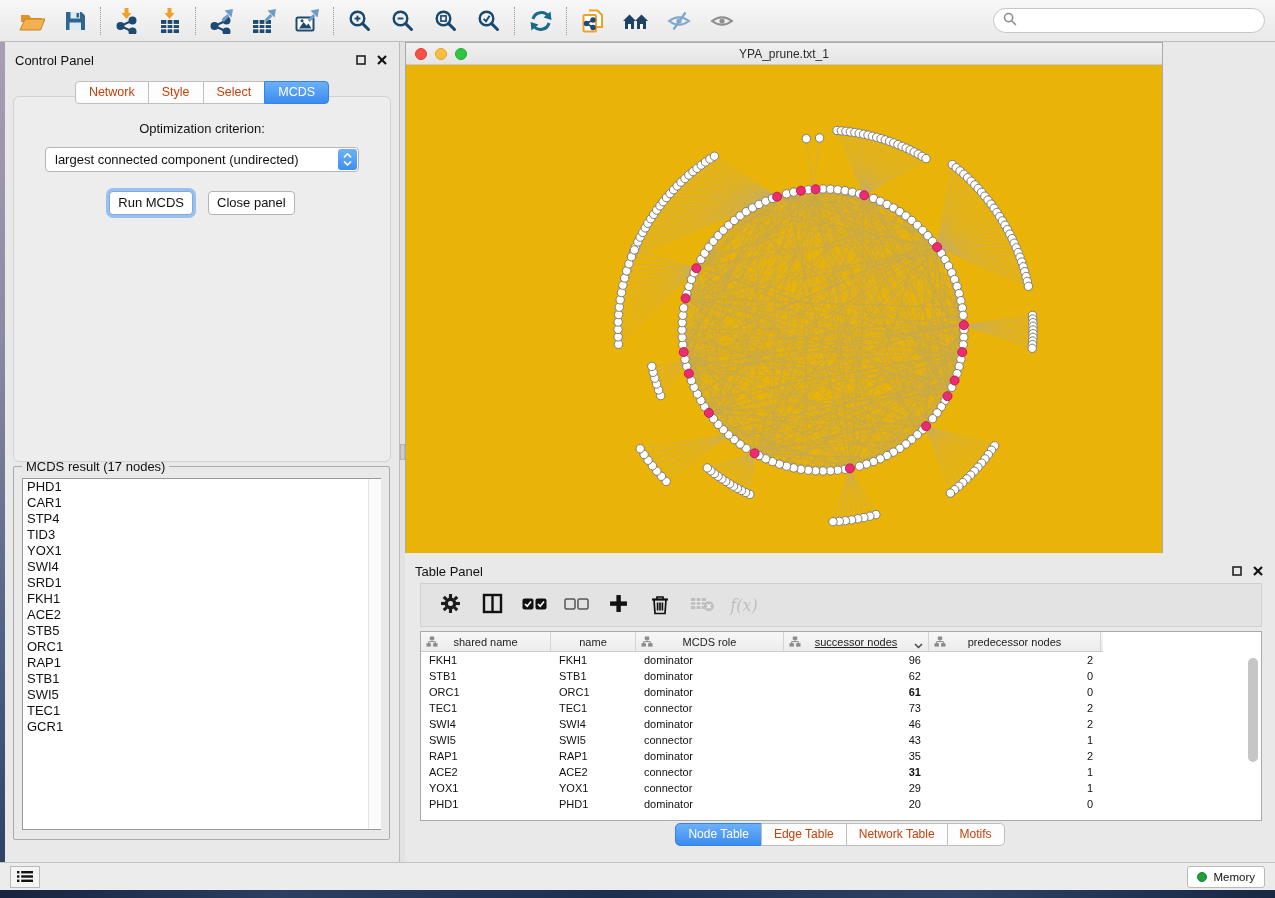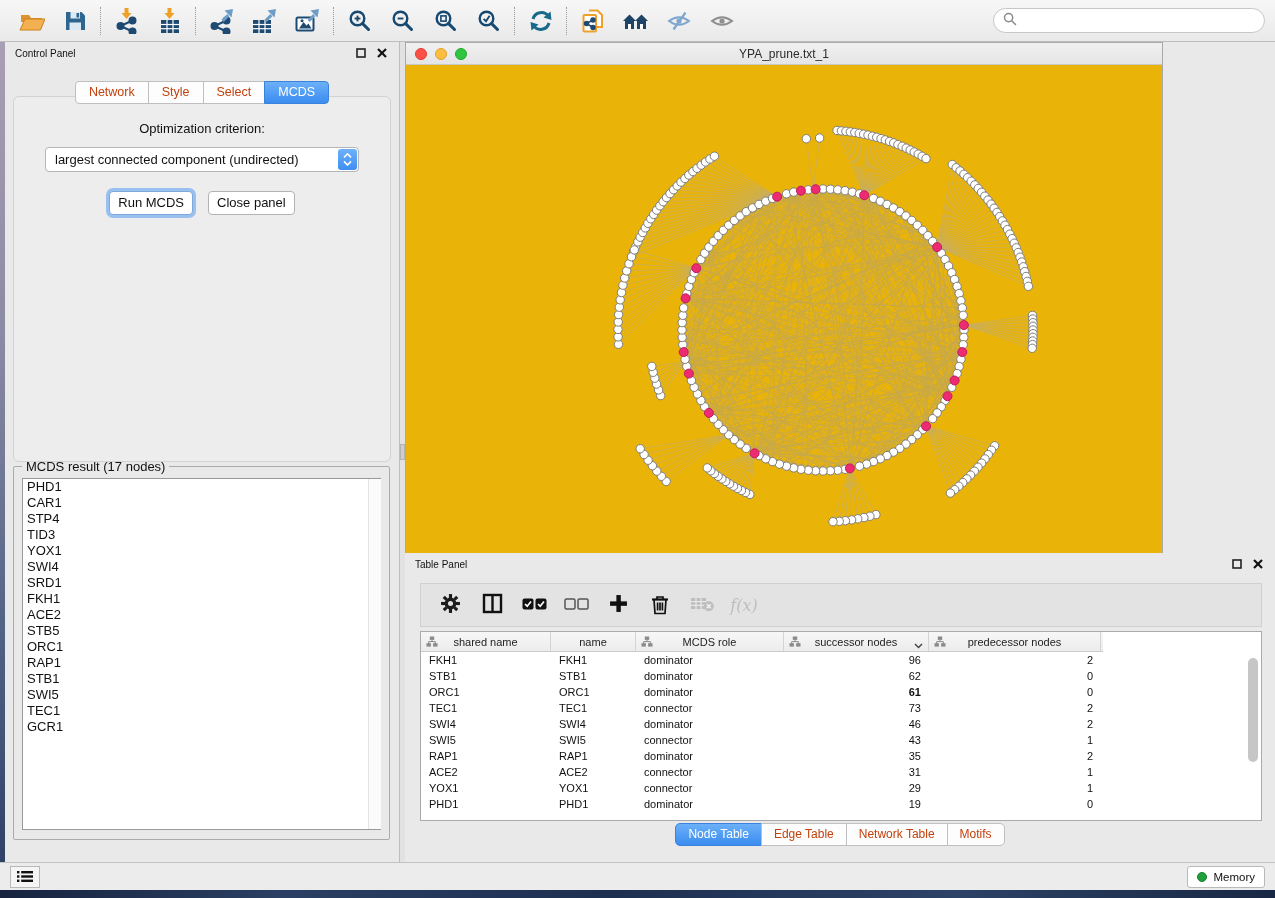--- a/index.html
+++ b/index.html
@@ -23,21 +23,21 @@
   
   .left-strip{position:absolute;left:0;top:42px;width:5px;height:848px;
     background:linear-gradient(#aa9eb3,#8b8aa4 35%,#516284 70%,#2b3f63);}
   .bottom-strip{position:absolute;left:0;top:890px;width:1275px;height:8px;
     background:linear-gradient(90deg,#17233f,#2a3f63 22%,#1d2f51 48%,#2c4266 75%,#182razz844);
     background:linear-gradient(90deg,#17233f,#2a3f63 22%,#1d2f51 48%,#2c4266 75%,#182844);}
 
   
   .control-panel{position:absolute;left:5px;top:42px;width:395px;height:820px;box-sizing:border-box;
     background:#e9e9e9;border-right:1px solid #bdbdbd;}
-  .panel-title-row{height:24px;display:flex;align-items:flex-start;padding:6px 12px 0 10px;font-size:10px;color:#111;}
+  .panel-title-row{height:24px;display:flex;align-items:center;padding:6px 12px 0 10px;font-size:13px;color:#111;}
   .panel-title-controls{margin-left:auto;display:flex;gap:11px;align-items:center;}
   .pt-btn{background:none;border:none;padding:0;display:flex;align-items:center;cursor:default;}
   .cp-tabs{display:flex;justify-content:center;margin-top:9px;position:relative;z-index:2;}
   .seg-tab{font-size:12.5px;padding:3px 13px 4px;background:#fdfdfd;border:1px solid #bfbfbf;
     margin-left:-1px;color:#c2410c;cursor:default;font-family:"Liberation Sans",sans-serif;}
   .seg-tab:first-child{margin-left:0;border-radius:4px 0 0 4px;}
   .seg-tab:last-child{border-radius:0 4px 4px 0;}
   .seg-tab.active{background:linear-gradient(#6cb0f8,#3a8cf0);border-color:#3a82da;color:#fff;}
   .mcds-panel{position:absolute;left:8px;right:8px;top:54px;height:364px;
     background:#ededed;border:1px solid #d2d2d2;border-radius:6px;z-index:1;}
@@ -1384,21 +1384,21 @@
             </div>
             <div class="th" style="width: 148px;">
               <span class="hier"><svg width="12" height="11" viewBox="0 0 12 11">
                   <path d="M6 4 v1.6 M2.7 8 V5.6 h6.6 V8" stroke="#8a8a8a" stroke-width="1" fill="none"></path>
                   <rect x="3.8" y="0.5" width="4.4" height="3.4" fill="#8a8a8a"></rect>
                   <rect x="0.5" y="7.2" width="4.4" height="3.4" fill="#8a8a8a"></rect>
                   <rect x="7.1" y="7.2" width="4.4" height="3.4" fill="#8a8a8a"></rect>
                 </svg></span>
               <span>MCDS role</span>
             </div>
-            <div class="th" style="width: 145px;">
+            <div class="th" style="width: 145px; text-decoration: underline;">
               <span class="hier"><svg width="12" height="11" viewBox="0 0 12 11">
                   <path d="M6 4 v1.6 M2.7 8 V5.6 h6.6 V8" stroke="#8a8a8a" stroke-width="1" fill="none"></path>
                   <rect x="3.8" y="0.5" width="4.4" height="3.4" fill="#8a8a8a"></rect>
                   <rect x="0.5" y="7.2" width="4.4" height="3.4" fill="#8a8a8a"></rect>
                   <rect x="7.1" y="7.2" width="4.4" height="3.4" fill="#8a8a8a"></rect>
                 </svg></span>
               <span>successor nodes</span>
               <span class="sortv"><svg width="9" height="6" viewBox="0 0 9 6">
                   <polyline points="1,1 4.5,4.6 8,1" stroke="#444" stroke-width="1.4" fill="none"></polyline>
                 </svg></span>
@@ -1460,35 +1460,35 @@
               <div class="td" style="width: 130px; text-align: left;">RAP1</div>
               <div class="td" style="width: 85px; text-align: left;">RAP1</div>
               <div class="td" style="width: 148px; text-align: left;">dominator</div>
               <div class="td" style="width: 145px; text-align: right;">35</div>
               <div class="td" style="width: 172px; text-align: right;">2</div>
             </div>
             <div class="tr">
               <div class="td" style="width: 130px; text-align: left;">ACE2</div>
               <div class="td" style="width: 85px; text-align: left;">ACE2</div>
               <div class="td" style="width: 148px; text-align: left;">connector</div>
-              <div class="td" style="width: 145px; text-align: right;">31</div>
+              <div class="td" style="width: 145px; text-align: right; font-weight: bold;">31</div>
               <div class="td" style="width: 172px; text-align: right;">1</div>
             </div>
             <div class="tr">
               <div class="td" style="width: 130px; text-align: left;">YOX1</div>
               <div class="td" style="width: 85px; text-align: left;">YOX1</div>
               <div class="td" style="width: 148px; text-align: left;">connector</div>
               <div class="td" style="width: 145px; text-align: right;">29</div>
               <div class="td" style="width: 172px; text-align: right;">1</div>
             </div>
             <div class="tr">
               <div class="td" style="width: 130px; text-align: left;">PHD1</div>
               <div class="td" style="width: 85px; text-align: left;">PHD1</div>
               <div class="td" style="width: 148px; text-align: left;">dominator</div>
-              <div class="td" style="width: 145px; text-align: right;">19</div>
+              <div class="td" style="width: 145px; text-align: right;">20</div>
               <div class="td" style="width: 172px; text-align: right;">0</div>
             </div>
           </div>
         <div class="vscroll">
             <div class="vthumb"></div>
           </div>
       </div>
       <div class="tp-tabs" id="tp-tabs">
           <button class="seg-tab active">Node Table</button>
           <button class="seg-tab">Edge Table</button>

